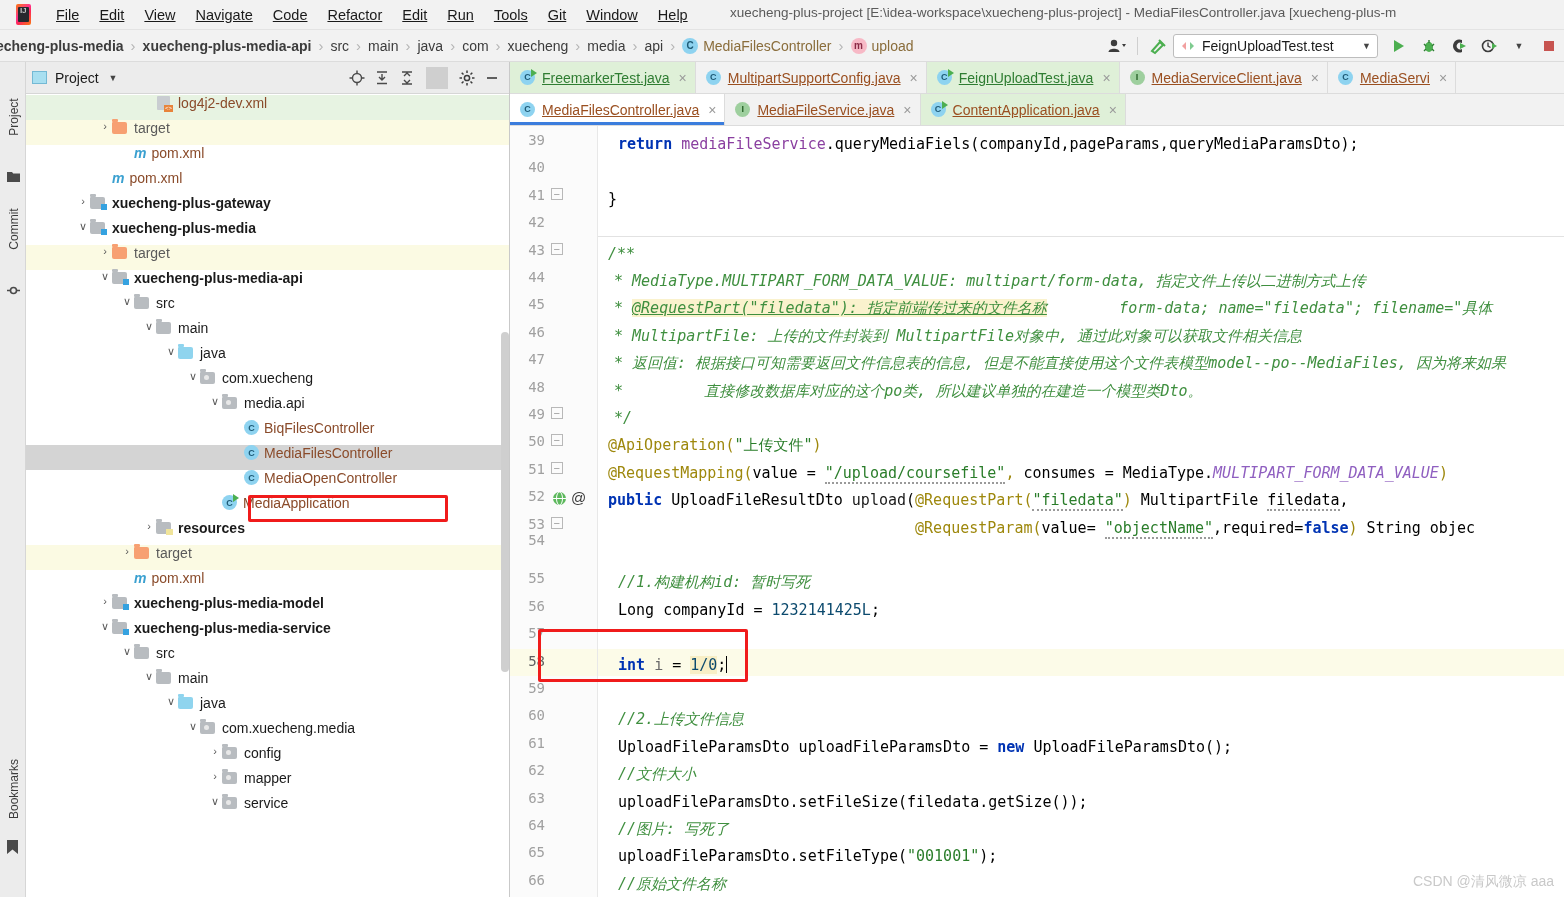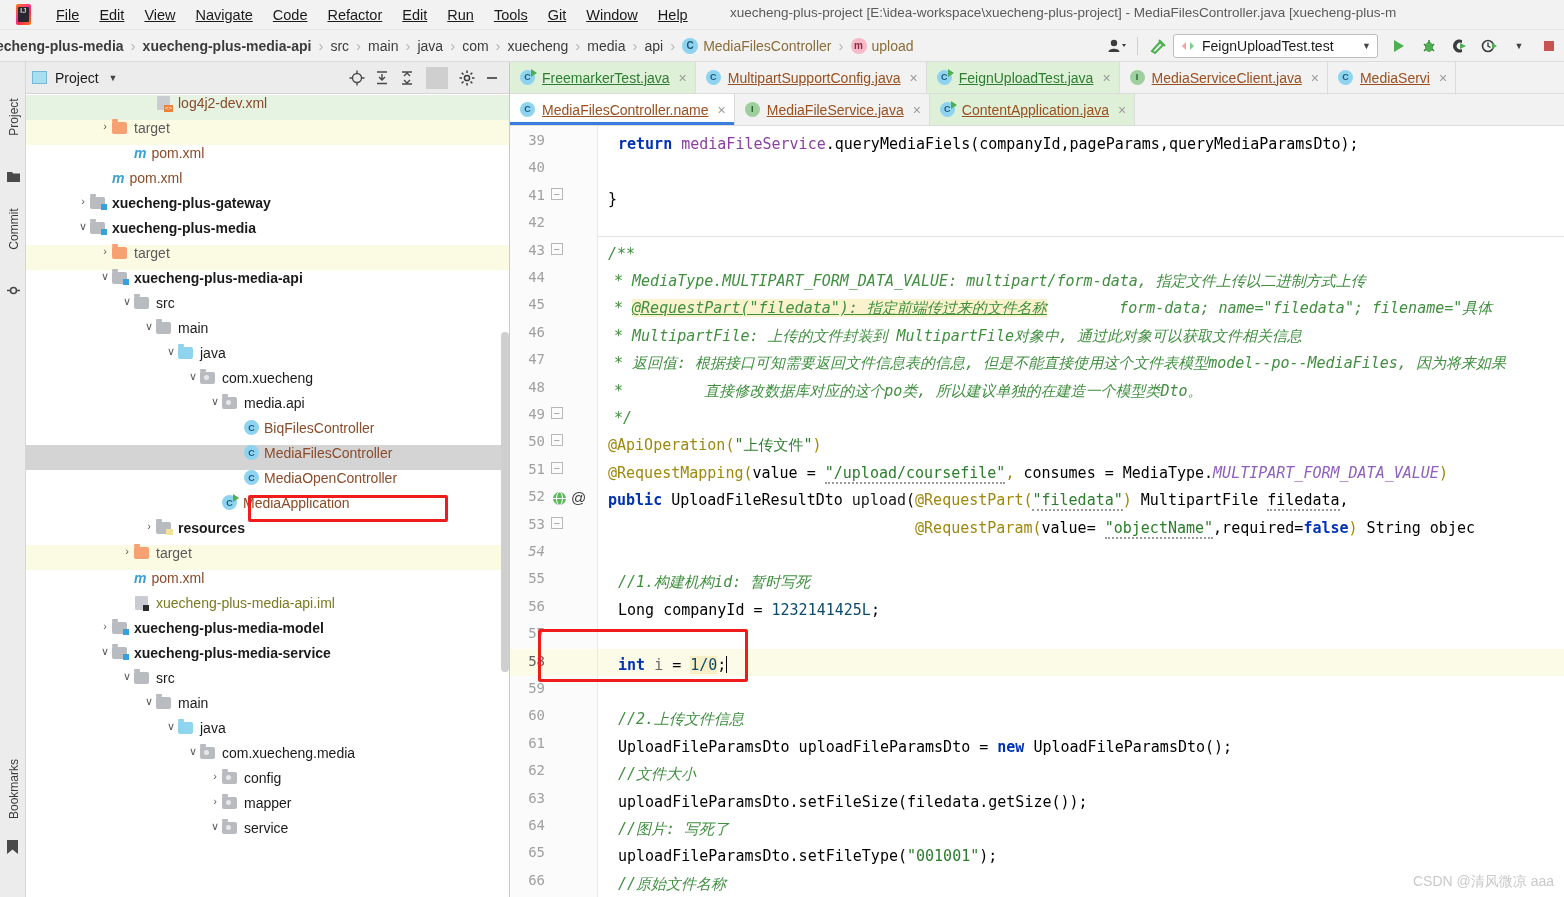--- a/index.html
+++ b/index.html
@@ -474,28 +474,20 @@
           </span>
           <span class="nm grey">target</span>
         </div>
         <div class="row">
           <span style="width:94px;flex:none"></span>
           <span class="tw none">›</span>
           <span class="i-m">m</span>
           <span class="nm brown">pom.xml</span>
         </div>
         <div class="row">
-          <span style="width:94px;flex:none"></span>
-          <span class="tw none">›</span>
-          <span class="ic">
-            <span class="i-iml"></span>
-          </span>
-          <span class="nm olive">xuecheng-plus-media-api.iml</span>
-        </div>
-        <div class="row">
           <span style="width:72px;flex:none"></span>
           <span class="tw">›</span>
           <span class="ic">
             <span class="f-grey"></span>
             <span class="badge-blue"></span>
           </span>
           <span class="nm bold">xuecheng-plus-media-model</span>
         </div>
         <div class="row">
           <span style="width:72px;flex:none"></span>
@@ -609,21 +601,21 @@
           </span>
           <span class="tl brown">MediaServi</span>
           <span class="x">×</span>
         </div>
       </div>
     <div class="tabrow" id="tabrow2">
         <div class="tab active">
           <span class="i-t">
             <span class="c">C</span>
           </span>
-          <span class="tl brown">MediaFilesController.name</span>
+          <span class="tl brown">MediaFilesController.java</span>
           <span class="x">×</span>
         </div>
         <div class="tab plain">
           <span class="i-t">
             <span class="g">I</span>
           </span>
           <span class="tl brown">MediaFileService.java</span>
           <span class="x">×</span>
         </div>
         <div class="tab green">
@@ -646,21 +638,21 @@
           <div class="gl" style="top: 143px;">44</div>
           <div class="gl" style="top: 170.4px;">45</div>
           <div class="gl" style="top: 197.8px;">46</div>
           <div class="gl" style="top: 225.2px;">47</div>
           <div class="gl" style="top: 252.6px;">48</div>
           <div class="gl" style="top: 280px;">49</div>
           <div class="gl" style="top: 307.4px;">50</div>
           <div class="gl" style="top: 334.8px;">51</div>
           <div class="gl" style="top: 362.2px;">52</div>
           <div class="gl" style="top: 389.6px;">53</div>
-          <div class="gl" style="top: 417px; font-style: italic;">54</div>
+          <div class="gl" style="top: 406px;">54</div>
           <div class="gl" style="top: 444.4px;">55</div>
           <div class="gl" style="top: 471.8px;">56</div>
           <div class="gl" style="top: 499.2px;">57</div>
           <div class="hl-row" style="top: 522.6px; left: 0px; right: 0px;"></div>
           <div class="gl cur" style="top: 526.6px;">58</div>
           <div class="gl" style="top: 554px;">59</div>
           <div class="gl" style="top: 581.4px;">60</div>
           <div class="gl" style="top: 608.8px;">61</div>
           <div class="gl" style="top: 636.2px;">62</div>
           <div class="gl" style="top: 663.6px;">63</div>

